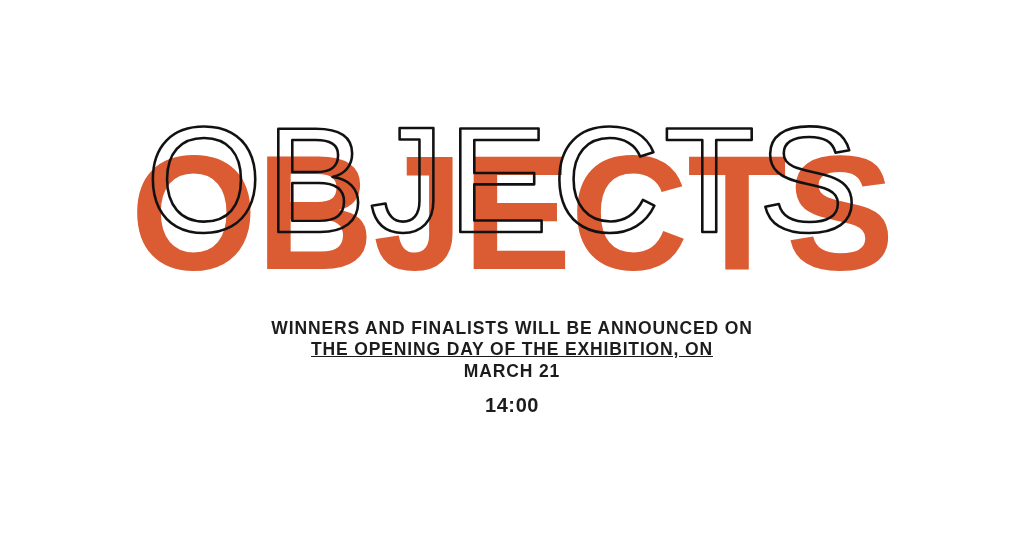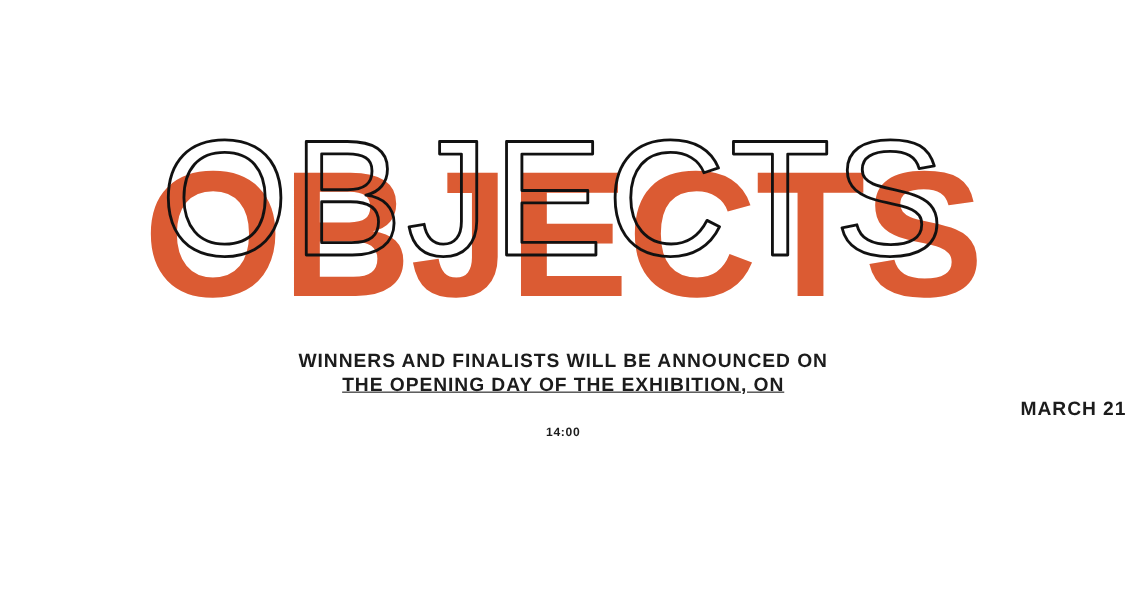--- a/index.html
+++ b/index.html
@@ -74,26 +74,25 @@
   }
   .sub-line-1,
   .sub-line-2 {
     font-size: 17.5px;
     letter-spacing: 0.85px;
   }
   .sub-line-3 {
     font-size: 17.5px;
     letter-spacing: 0.85px;
     margin-top: 1px;
-    text-align: right;
   }
   .sub-line-4 {
-    font-size: 11px;
+    font-size: 20px;
     letter-spacing: 0.6px;
-    margin-top: 1px;
+    margin-top: 13px;
   }
 </style>
 </head>
 <body>
 
 <div class="poster" style="background: rgb(255, 255, 255);">
 
   <div class="title-block">
     <svg class="title-svg" viewBox="0 0 1024 180" xmlns="http://www.w3.org/2000/svg">
 

